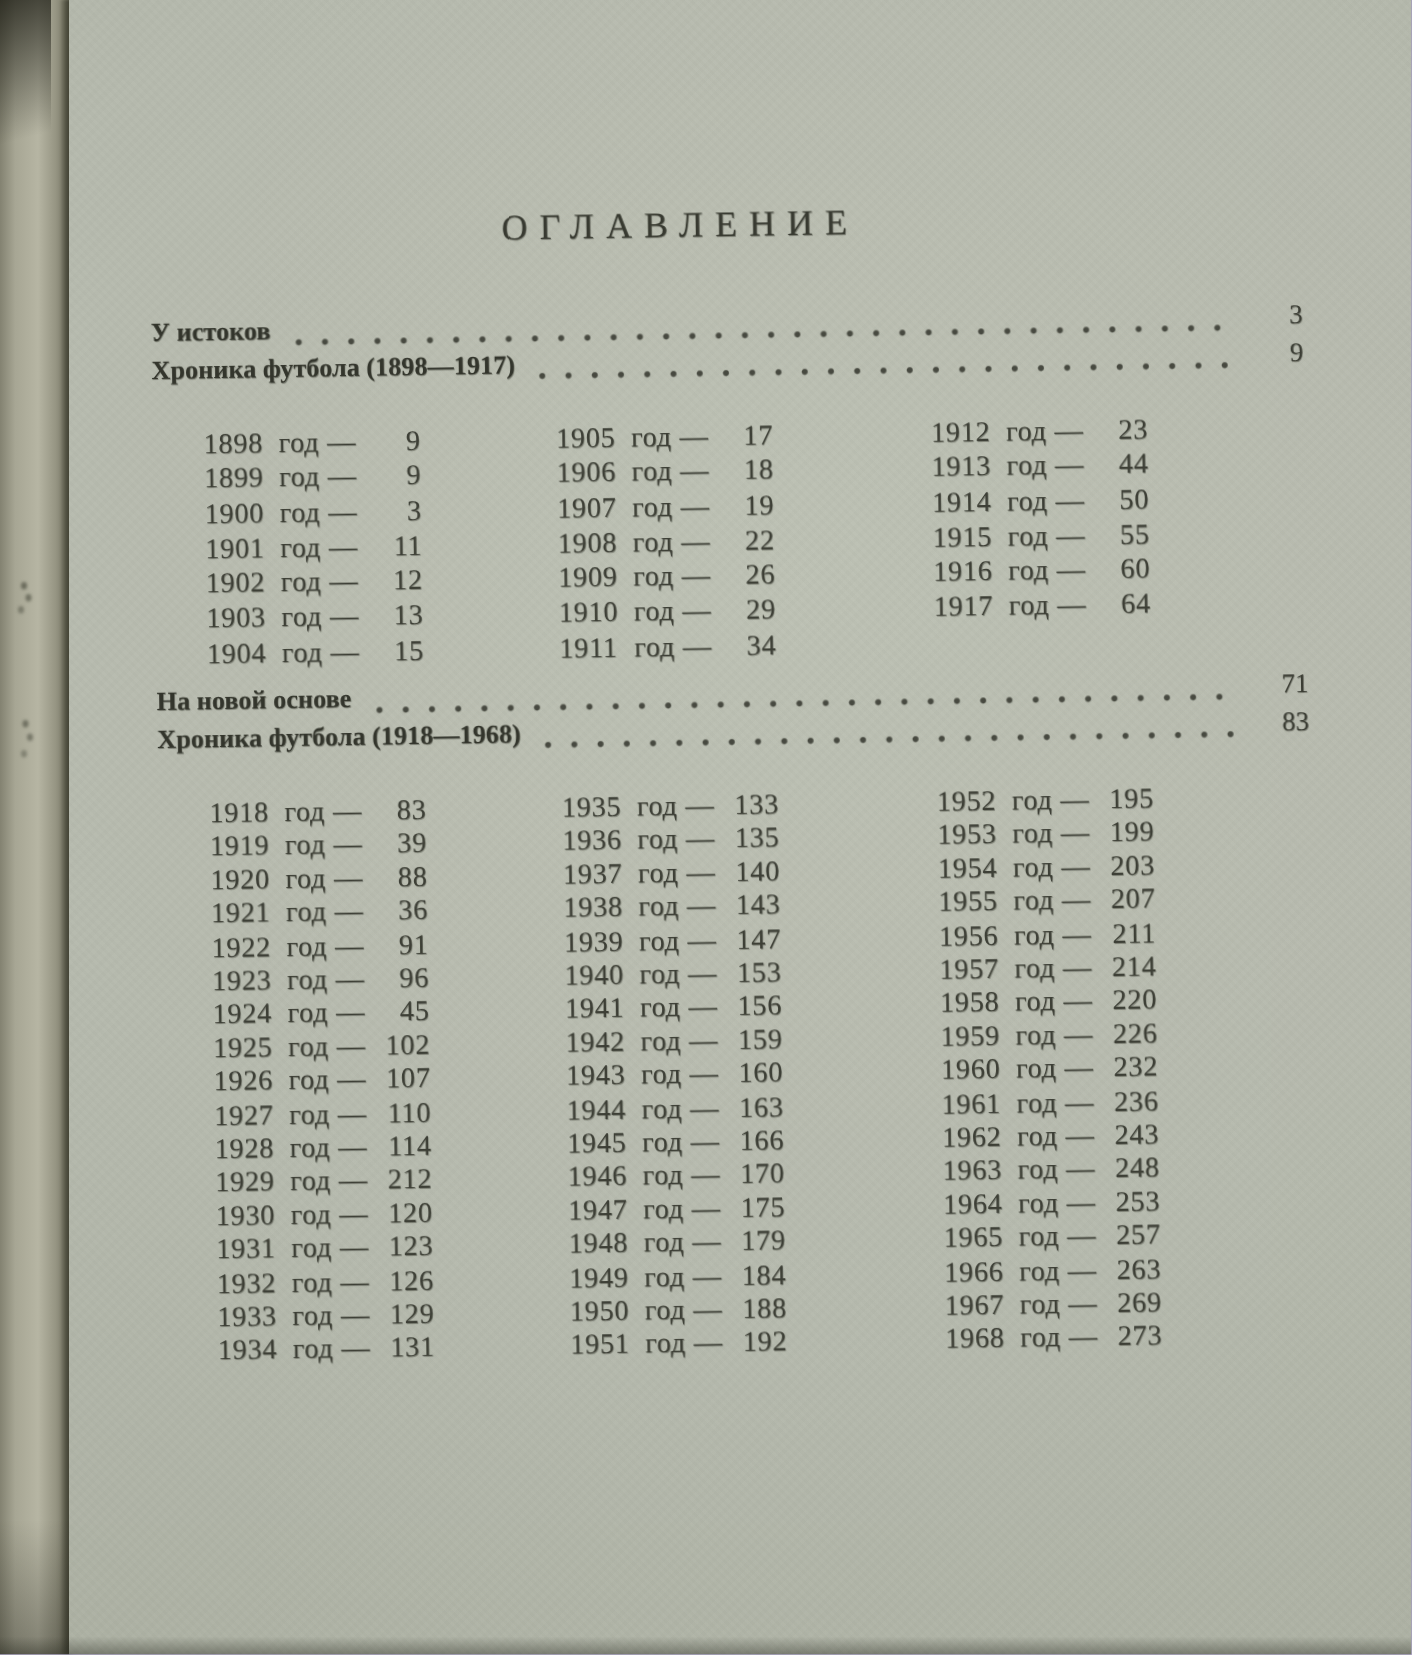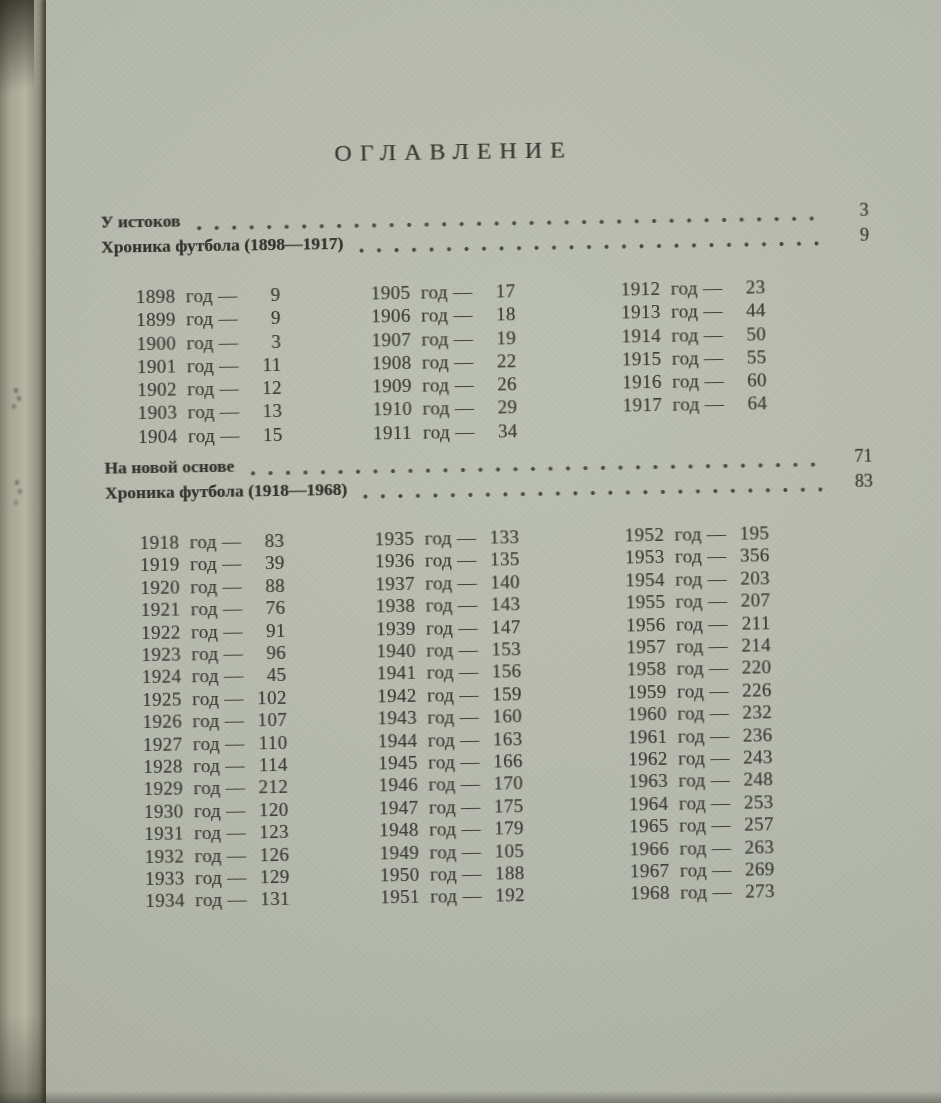--- a/index.html
+++ b/index.html
@@ -323,21 +323,21 @@
 
             <div class="yrow">
               <span class="yr">1920</span>
               <span class="sep">год —</span>
               <span class="pg">88</span>
             </div>
 
             <div class="yrow">
               <span class="yr">1921</span>
               <span class="sep">год —</span>
-              <span class="pg">76</span>
+              <span class="pg">36</span>
             </div>
 
             <div class="yrow">
               <span class="yr">1922</span>
               <span class="sep">год —</span>
               <span class="pg">91</span>
             </div>
 
             <div class="yrow">
               <span class="yr">1923</span>
@@ -493,21 +493,21 @@
 
             <div class="yrow">
               <span class="yr">1948</span>
               <span class="sep">год —</span>
               <span class="pg">179</span>
             </div>
 
             <div class="yrow">
               <span class="yr">1949</span>
               <span class="sep">год —</span>
-              <span class="pg">105</span>
+              <span class="pg">184</span>
             </div>
 
             <div class="yrow">
               <span class="yr">1950</span>
               <span class="sep">год —</span>
               <span class="pg">188</span>
             </div>
 
             <div class="yrow">
               <span class="yr">1951</span>
@@ -519,21 +519,21 @@
 
             <div class="yrow">
               <span class="yr">1952</span>
               <span class="sep">год —</span>
               <span class="pg">195</span>
             </div>
 
             <div class="yrow">
               <span class="yr">1953</span>
               <span class="sep">год —</span>
-              <span class="pg">356</span>
+              <span class="pg">199</span>
             </div>
 
             <div class="yrow">
               <span class="yr">1954</span>
               <span class="sep">год —</span>
               <span class="pg">203</span>
             </div>
 
             <div class="yrow">
               <span class="yr">1955</span>

